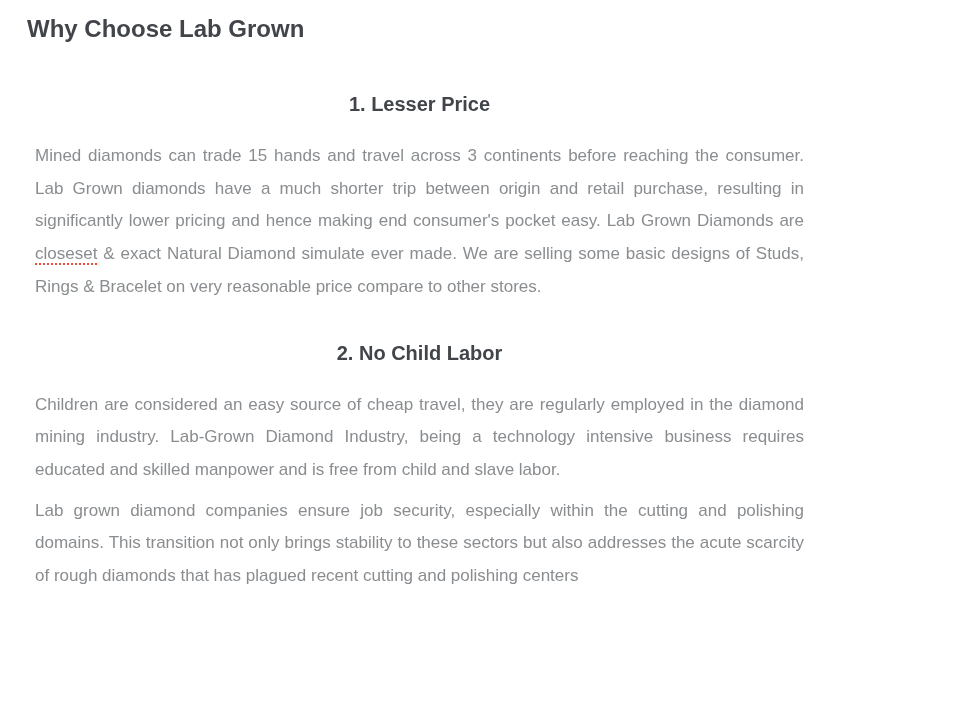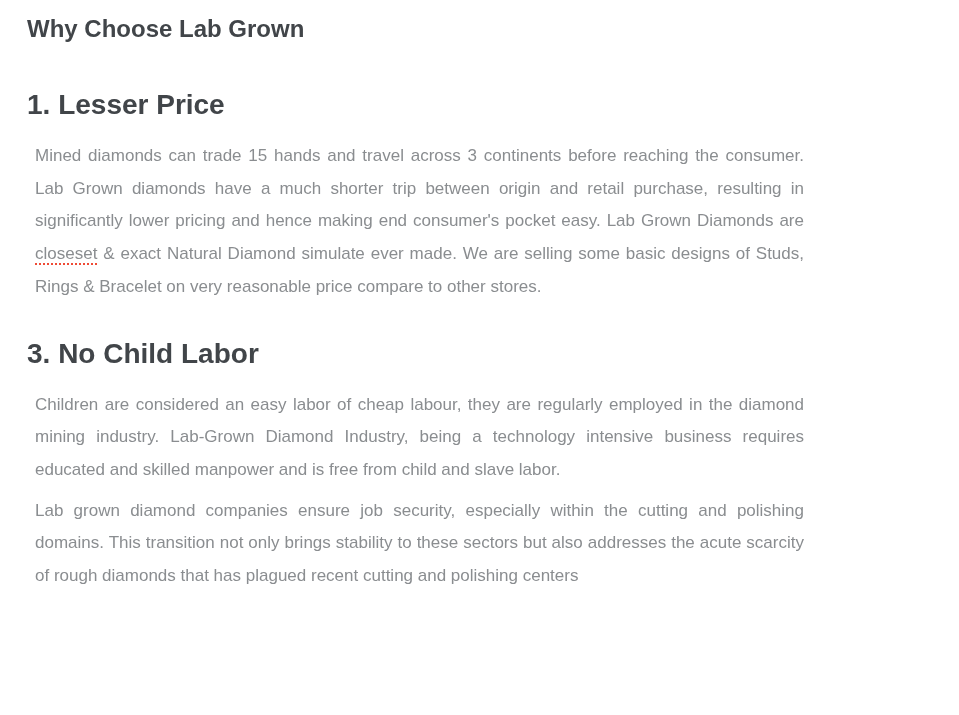--- a/index.html
+++ b/index.html
@@ -16,25 +16,26 @@
     overflow: hidden;
   }
   .page-title {
     font-size: 24px;
     font-weight: bold;
     line-height: 29px;
     color: #414549;
     margin: 0 0 47px 0;
   }
   .section-heading {
-    font-size: 28px;
+    font-size: 20px;
     font-weight: bold;
     line-height: 29px;
     color: #414549;
     margin: 35px 0 21px 0;
+    text-align: center;
   }
   .body-paragraph {
     font-size: 17px;
     line-height: 32.7px;
     color: #8a8d90;
     text-align: justify;
     margin: 8px;
   }
   .misspelled {
     text-decoration-line: underline;
@@ -48,20 +49,20 @@
 <body>
 
 <div class="page">
 
   <h2 class="page-title">Why Choose Lab Grown</h2>
 
   <h2 class="section-heading">1. Lesser Price</h2>
 
   <p class="body-paragraph"><span>Mined diamonds can trade 15 hands and travel across 3 continents before reaching the consumer. Lab Grown diamonds have a much shorter trip between origin and retail purchase, resulting in significantly lower pricing and hence making end consumer's pocket easy. Lab Grown Diamonds are </span><span class="misspelled">closeset</span><span> &amp; exact Natural Diamond simulate ever made.  We are selling some basic designs of Studs, Rings &amp; Bracelet on very reasonable price compare to other stores.</span></p>
 
-  <h2 class="section-heading">3. No Child Labor</h2>
+  <h2 class="section-heading">2. No Child Labor</h2>
 
-  <p class="body-paragraph">Children are considered an easy labor of cheap labour, they are regularly employed in the diamond mining industry. Lab-Grown Diamond Industry, being a technology intensive business requires educated and skilled manpower and is free from child and slave labor.</p>
+  <p class="body-paragraph">Children are considered an easy source of cheap travel, they are regularly employed in the diamond mining industry. Lab-Grown Diamond Industry, being a technology intensive business requires educated and skilled manpower and is free from child and slave labor.</p>
 
 
   <p class="body-paragraph">Lab grown diamond companies ensure job security, especially within the cutting and polishing domains. This transition not only brings stability to these sectors but also addresses the acute scarcity of rough diamonds that has plagued recent cutting and polishing centers</p>
 
 </div>
 
 </body></html>

